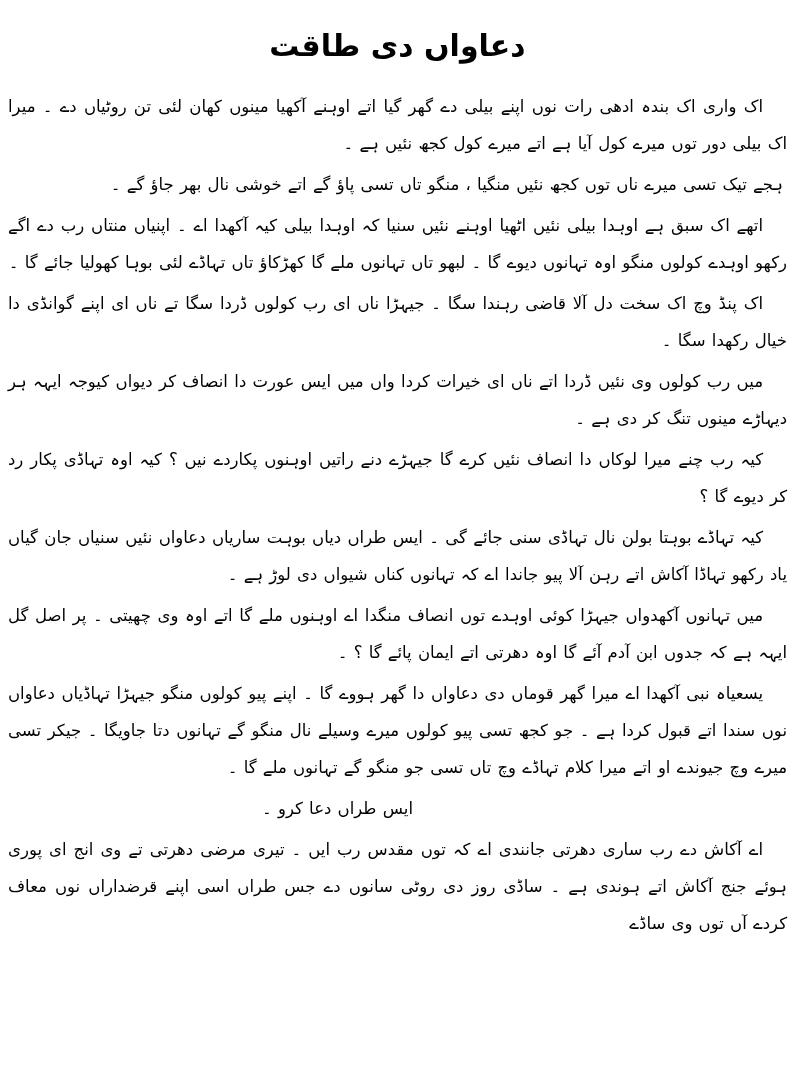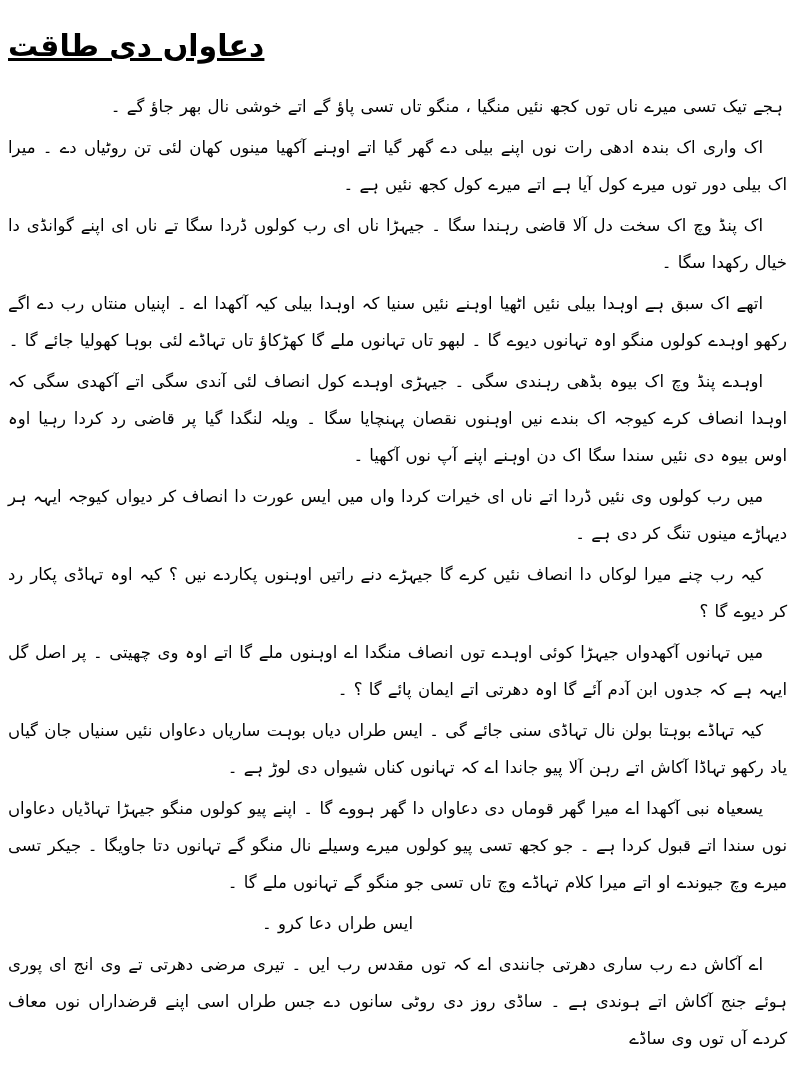--- a/index.html
+++ b/index.html
@@ -7,26 +7,25 @@
   body {
     width: 793px;
     height: 1065px;
     overflow: hidden;
     padding: 12px 6px 0 8px;
     color: #000000;
     font-family: "DejaVu Sans", sans-serif;
     direction: rtl;
   }
   .doc-title {
-    text-align: left;
+    text-align: center;
     font-size: 30px;
     font-weight: bold;
     line-height: 52px;
     margin: 8px 0 16px 0;
-    text-decoration: underline;
   }
   .para {
     font-size: 16.5px;
     line-height: 37px;
     text-align: justify;
     text-indent: 24px;
     margin: 0 0 4px 0;
     word-spacing: 1px;
   }
   .para.no-indent { text-indent: 4px; }
@@ -36,38 +35,37 @@
     text-align: center;
   }
 </style>
 </head>
 <body>
 
 <main class="doc">
 
   <h1 class="doc-title">دعاواں دی طاقت</h1>
 
+  <p class="para">اک واری اک بندہ ادھی رات نوں اپنے بیلی دے گھر گیا اتے اوہنے آکھیا مینوں کھان لئی تن روٹیاں دے ۔ میرا اک بیلی دور توں میرے کول آیا ہے اتے میرے کول کجھ نئیں ہے ۔</p>
+
   <p class="para no-indent">ہجے تیک تسی میرے ناں توں کجھ نئیں منگیا ، منگو تاں تسی پاؤ گے اتے خوشی نال بھر جاؤ گے ۔</p>
 
-  <p class="para">اک واری اک بندہ ادھی رات نوں اپنے بیلی دے گھر گیا اتے اوہنے آکھیا مینوں کھان لئی تن روٹیاں دے ۔ میرا اک بیلی دور توں میرے کول آیا ہے اتے میرے کول کجھ نئیں ہے ۔</p>
 
+  <p class="para">اتھے اک سبق ہے اوہدا بیلی نئیں اٹھیا اوہنے نئیں سنیا کہ اوہدا بیلی کیہ آکھدا اے ۔ اپنیاں منتاں رب دے اگے رکھو اوہدے کولوں منگو اوہ تہانوں دیوے گا ۔ لبھو تاں تہانوں ملے گا کھڑکاؤ تاں تہاڈے لئی بوہا کھولیا جائے گا ۔</p>
 
   <p class="para">اک پنڈ وچ اک سخت دل آلا قاضی رہندا سگا ۔ جیہڑا ناں ای رب کولوں ڈردا سگا تے ناں ای اپنے گوانڈی دا خیال رکھدا سگا ۔</p>
 
-  <p class="para">اتھے اک سبق ہے اوہدا بیلی نئیں اٹھیا اوہنے نئیں سنیا کہ اوہدا بیلی کیہ آکھدا اے ۔ اپنیاں منتاں رب دے اگے رکھو اوہدے کولوں منگو اوہ تہانوں دیوے گا ۔ لبھو تاں تہانوں ملے گا کھڑکاؤ تاں تہاڈے لئی بوہا کھولیا جائے گا ۔</p>
-
-  <p class="para">اوہدے پنڈ وچ اک بیوہ بڈھی رہندی سگی ۔ جیہڑی اوہدے کول انصاف لئی آندی سگی اتے آکھدی سگی کہ اوہدا انصاف کرے کیوجہ اک بندے نیں اوہنوں نقصان پہنچایا سگا ۔ ویلہ لنگدا گیا پر قاضی رد کردا رہیا اوہ اوس بیوہ دی نئیں سندا سگا اک دن اوہنے اپنے آپ نوں آکھیا ۔</p>
 
   <p class="para">میں رب کولوں وی نئیں ڈردا اتے ناں ای خیرات کردا واں میں ایس عورت دا انصاف کر دیواں کیوجہ ایہہ ہر دیہاڑے مینوں تنگ کر دی ہے ۔</p>
 
   <p class="para">کیہ رب چنے میرا لوکاں دا انصاف نئیں کرے گا جیہڑے دنے راتیں اوہنوں پکاردے نیں ؟ کیہ اوہ تہاڈی پکار رد کر دیوے گا ؟</p>
 
+  <p class="para">کیہ تہاڈے بوہتا بولن نال تہاڈی سنی جائے گی ۔ ایس طراں دیاں بوہت ساریاں دعاواں نئیں سنیاں جان گیاں یاد رکھو تہاڈا آکاش اتے رہن آلا پیو جاندا اے کہ تہانوں کناں شیواں دی لوڑ ہے ۔</p>
+
   <p class="para">میں تہانوں آکھدواں جیہڑا کوئی اوہدے توں انصاف منگدا اے اوہنوں ملے گا اتے اوہ وی چھیتی ۔ پر اصل گل ایہہ ہے کہ جدوں ابن آدم آئے گا اوہ دھرتی اتے ایمان پائے گا ؟ ۔</p>
-
-  <p class="para">کیہ تہاڈے بوہتا بولن نال تہاڈی سنی جائے گی ۔ ایس طراں دیاں بوہت ساریاں دعاواں نئیں سنیاں جان گیاں یاد رکھو تہاڈا آکاش اتے رہن آلا پیو جاندا اے کہ تہانوں کناں شیواں دی لوڑ ہے ۔</p>
 
   <p class="para">یسعیاہ نبی آکھدا اے میرا گھر قوماں دی دعاواں دا گھر ہووے گا ۔ اپنے پیو کولوں منگو جیہڑا تہاڈیاں دعاواں نوں سندا اتے قبول کردا ہے ۔ جو کجھ تسی پیو کولوں میرے وسیلے نال منگو گے تہانوں دتا جاویگا ۔ جیکر تسی میرے وچ جیوندے او اتے میرا کلام تہاڈے وچ تاں تسی جو منگو گے تہانوں ملے گا ۔</p>
 
   <p class="para prayer-lead">ایس طراں دعا کرو ۔</p>
 
   <p class="para"><span>اے آکاش دے رب ساری دھرتی جانندی اے کہ توں مقدس رب ایں ۔ تیری مرضی دھرتی تے وی انج ای پوری ہوئے جنج آکاش اتے ہوندی ہے ۔ ساڈی روز دی روٹی سانوں دے جس طراں اسی اپنے قرضداراں نوں معاف کردے آں توں وی ساڈے</span></p>
 
 </main>
 
 </body></html>

